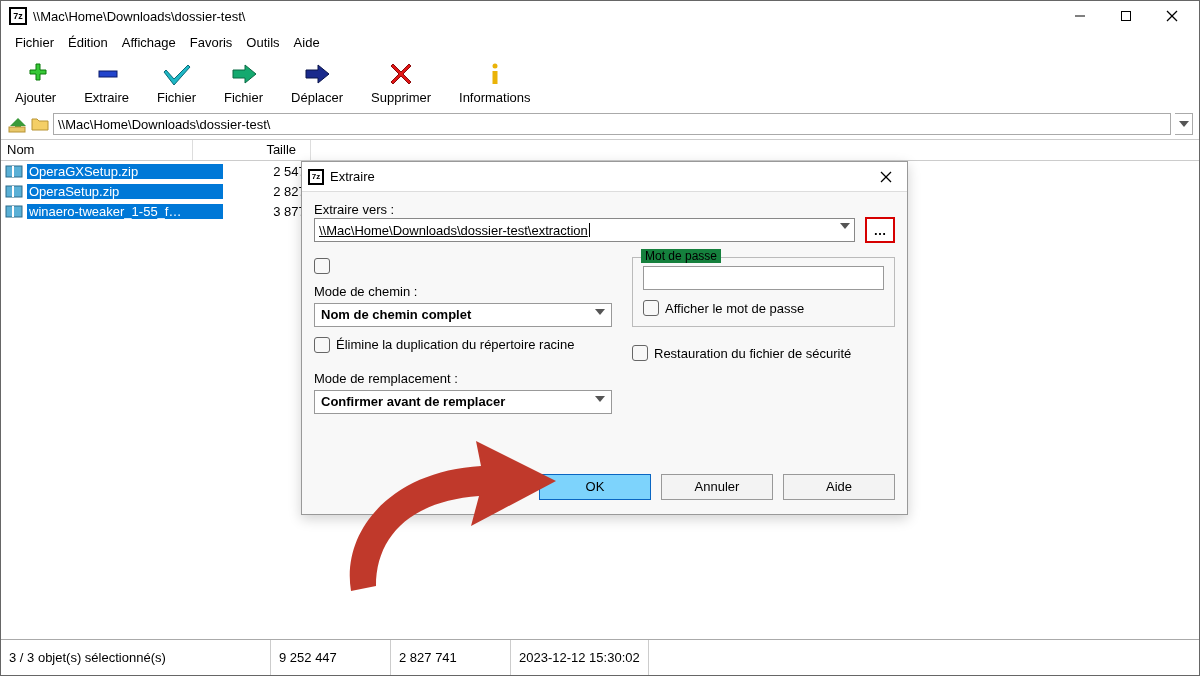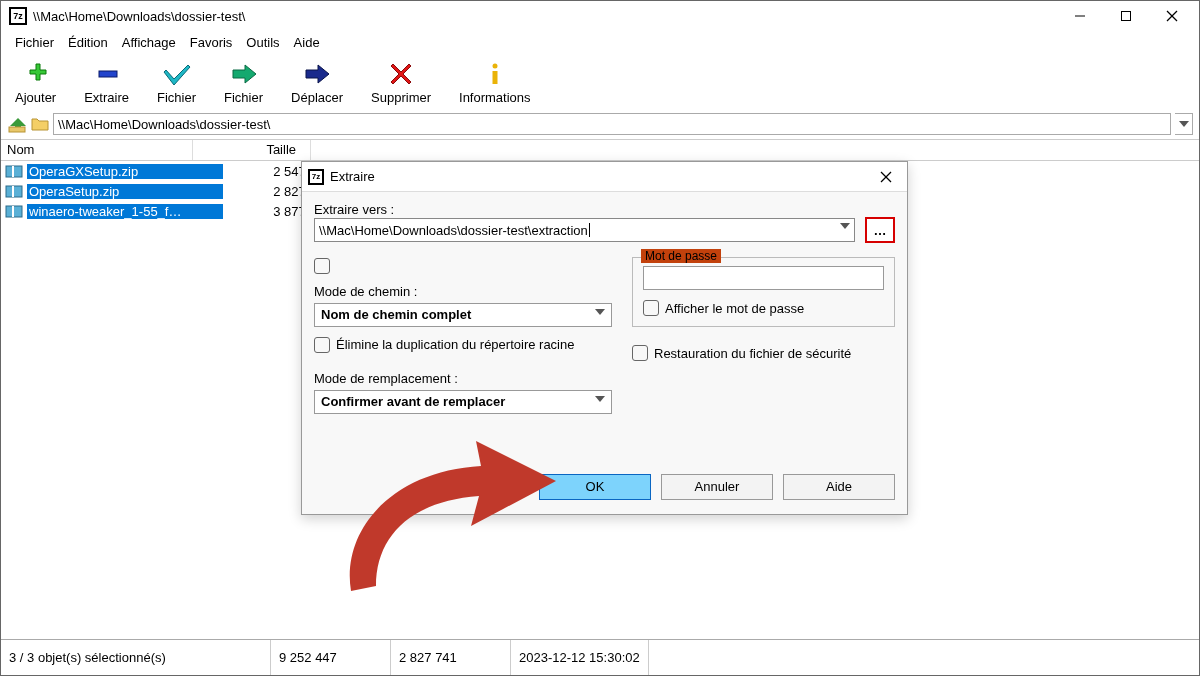--- a/index.html
+++ b/index.html
@@ -49,33 +49,33 @@
 
   
   .dialog { position: absolute; left: 300px; top: 160px; width: 607px; border: 1px solid #999; background: #f8f8f8; box-shadow: 0 4px 12px rgba(0,0,0,.18); }
   .dlg-titlebar { height: 30px; background: #fff; display: flex; align-items: center; padding: 0 6px; border-bottom: 1px solid #ddd; }
   .dlg-titlebar .app-icon { width: 16px; height: 16px; border: 2px solid #000; display: flex; align-items: center; justify-content: center; font-size: 8px; font-weight: bold; margin-right: 6px; }
   .dlg-titlebar .dlg-title { flex: 1; }
   .dlg-close { width: 30px; height: 30px; display:flex;align-items:center;justify-content:center; cursor: pointer; }
   .dlg-body { padding: 10px 12px 14px; position: relative; }
   .dlg-body label.top { display: block; }
   .row-path { display: flex; gap: 10px; align-items: center; margin-bottom: 14px; }
-  .combo { flex: 1; border: 1px solid #888; background: #fff; height: 24px; display: flex; align-items: center; padding: 0 4px; position: relative; }
+  .combo { flex: 1; border: 1px solid #888; background: #fff; height: 24px; display: flex; align-items: center; padding: 0 4px; position: relative; text-decoration: underline; }
   .combo .chev { position: absolute; right: 4px; top: 4px; }
   .browse-btn { width: 30px; height: 26px; border: 2px solid #d60000; background:#fff; cursor:pointer; display:flex;align-items:center;justify-content:center; font-weight:bold; }
   .columns2 { display: flex; gap: 20px; }
   .left-col { width: 298px; }
   .right-col { flex: 1; }
   .chk { width: 16px; height: 16px; border: 1px solid #666; border-radius: 3px; display:inline-block; vertical-align:middle; }
   .field-label { margin: 10px 0 4px; display:block; }
   .select { border: 1px solid #999; background:#fff; height: 24px; display:flex; align-items:center; padding: 0 6px; position:relative;font-weight:bold; }
   .select .chev { position:absolute; right:6px; top:5px; }
   .chkrow { margin-top: 10px; display:flex; align-items:center; gap:6px; }
   .groupbox { border: 1px solid #bbb; padding: 8px 10px 10px; position: relative; margin-bottom: 12px; }
-  .groupbox .legend { position: absolute; top: -9px; left: 8px; background: #c2410c; padding: 0 4px; font-size: 12px; }
+  .groupbox .legend { position: absolute; top: -9px; left: 8px; background: #15803d; padding: 0 4px; font-size: 12px; }
   .pwd-input { width: 100%; height: 24px; border: 1px solid #999; background:#fff; }
   .dlg-buttons { display:flex; justify-content:flex-end; gap: 10px; margin-top: 60px; }
   .dlg-buttons button { width: 112px; height: 26px; border: 1px solid #999; background:#f3f3f3; cursor:pointer; }
   .dlg-buttons button.primary { border: 1.5px solid #0a66c2; background:#7dd3fc; }
 
   
   .arrow-annot { position: absolute; left: 320px; top: 420px; pointer-events: none; }
 
   .chev-down { width:0;height:0;border-left:5px solid transparent;border-right:5px solid transparent;border-top:6px solid #555;display:inline-block; }
 </style>

